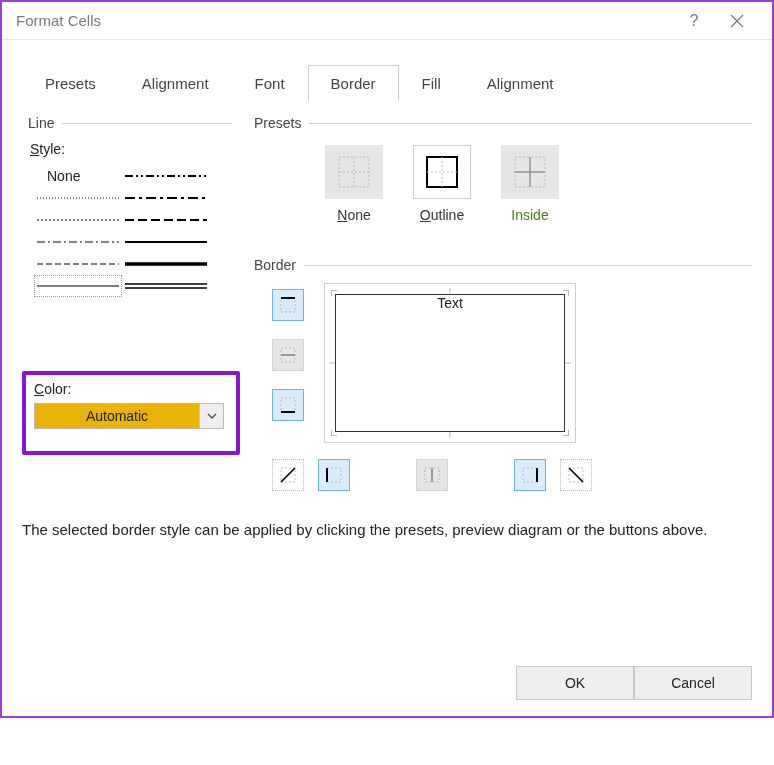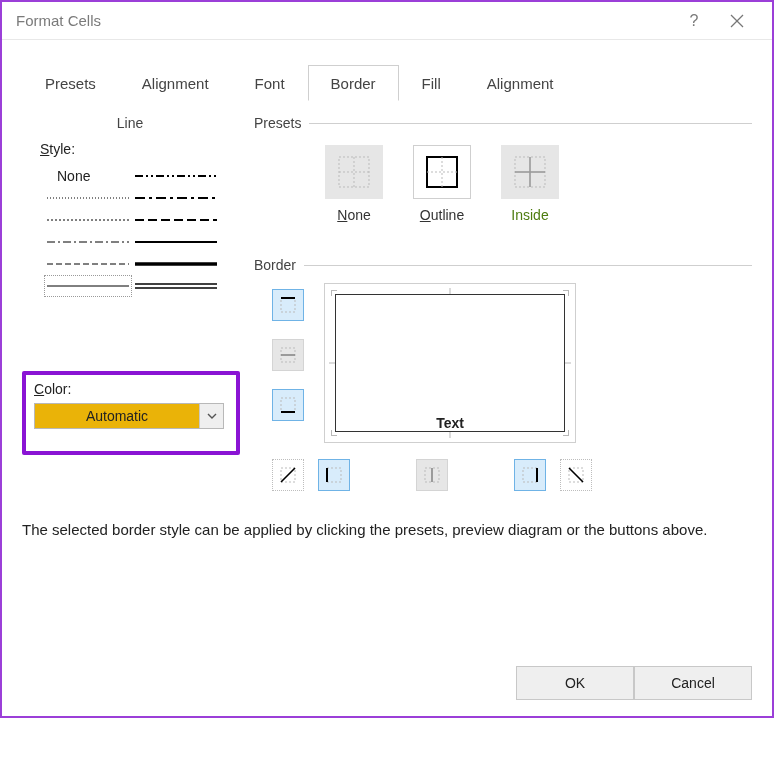--- a/index.html
+++ b/index.html
@@ -92,28 +92,27 @@
   }
   .group-title .rule {
     flex: 1;
     border-top: 1px solid #cfcfcf;
     height: 0;
   }
 
   
   .line-panel {
     position: absolute;
-    left: 16px; top: 34px;
+    left: 6px; top: 34px;
     width: 204px;
   }
   .line-group-title {
     position: absolute;
     left: 6px; top: 8px;
     width: 204px;
-    flex-direction: column;
   }
   .style-label { margin: 6px 2px 4px 2px; }
   .style-grid {
     width: 188px;
     height: 180px;
     margin-left: 2px;
     padding: 4px 4px 4px 4px;
   }
   .style-grid .row { display:flex; gap: 0; }
   .style-cell {
@@ -207,21 +206,21 @@
     left: 70px; top: 0;
     width: 252px; height: 160px;
     border: 1px solid #cfcfcf;
     display: flex; align-items: center; justify-content: center;
     background: #fff;
   }
   .preview .inner {
     position: absolute;
     left: 10px; right: 10px; top: 10px; bottom: 10px;
     border: 1px solid #333;
-    display:flex; align-items:flex-end; justify-content:center;font-weight:bold;
+    display:flex; align-items:flex-start; justify-content:center;
   }
   .preview .marks div {
     position: absolute; background: #b8b8b8;
   }
   .preview .m-tl-v { left: 6px; top: 6px; width:1px; height:6px; }
   .preview .m-tl-h { left: 6px; top: 6px; width:6px; height:1px; }
   .preview .m-tr-v { right: 6px; top: 6px; width:1px; height:6px; }
   .preview .m-tr-h { right: 6px; top: 6px; width:6px; height:1px; }
   .preview .m-bl-v { left: 6px; bottom: 6px; width:1px; height:6px; }
   .preview .m-bl-h { left: 6px; bottom: 6px; width:6px; height:1px; }

